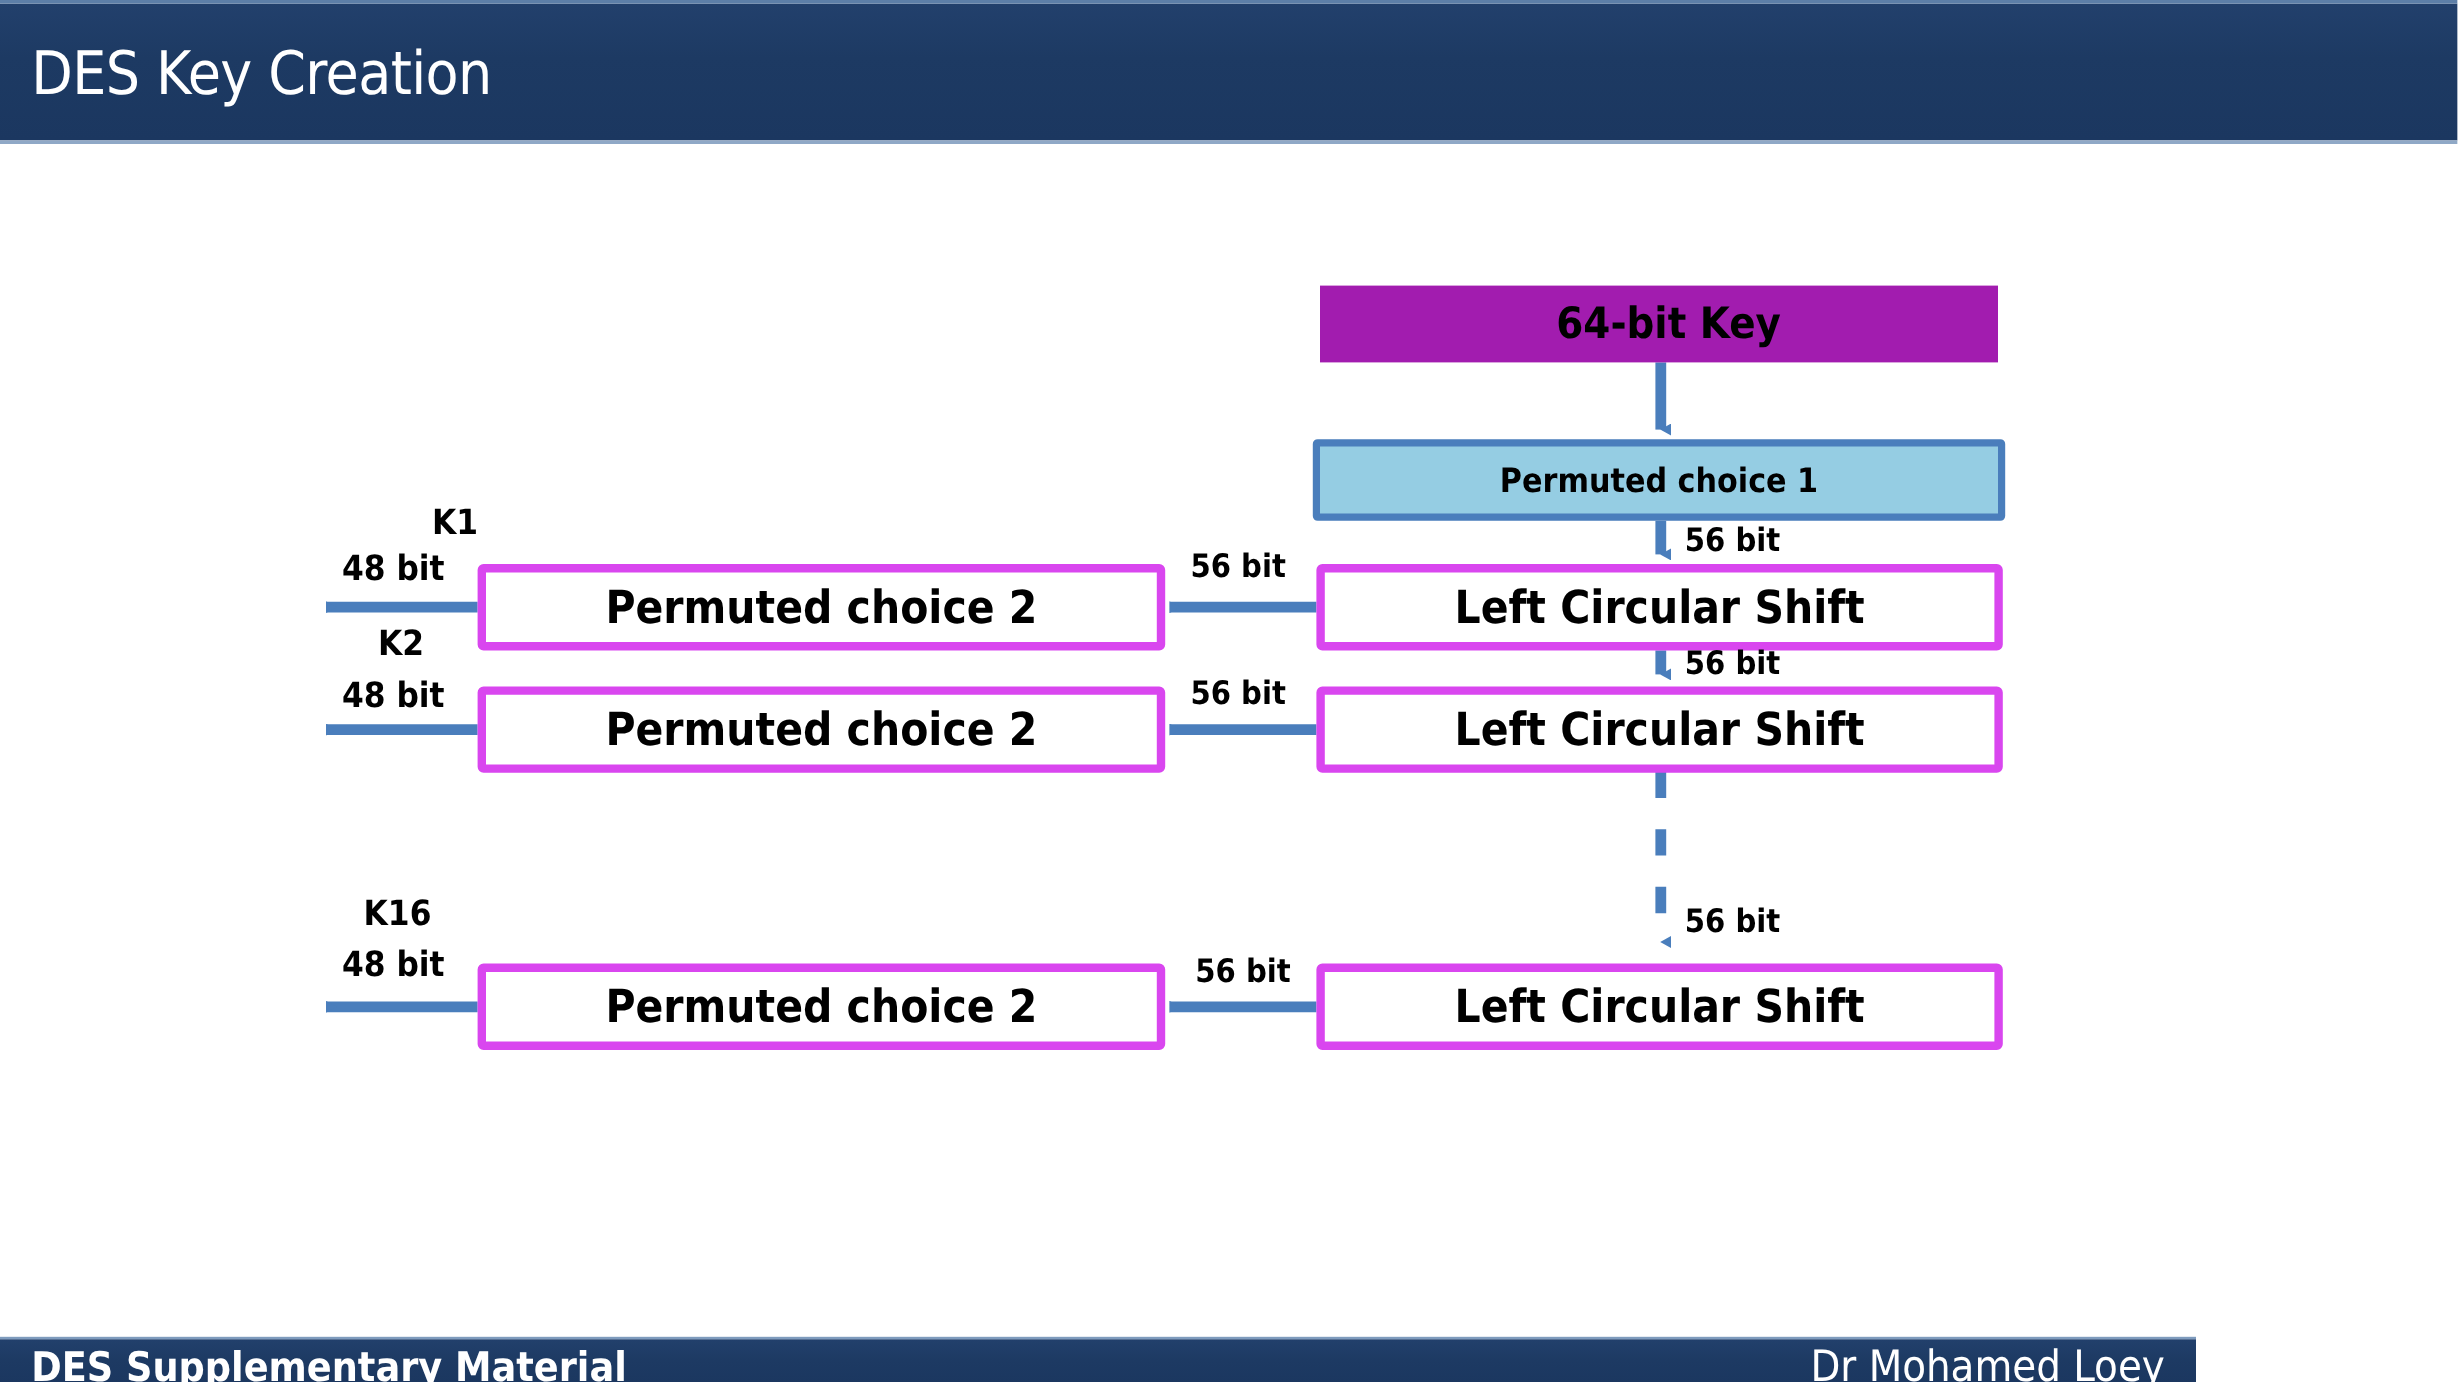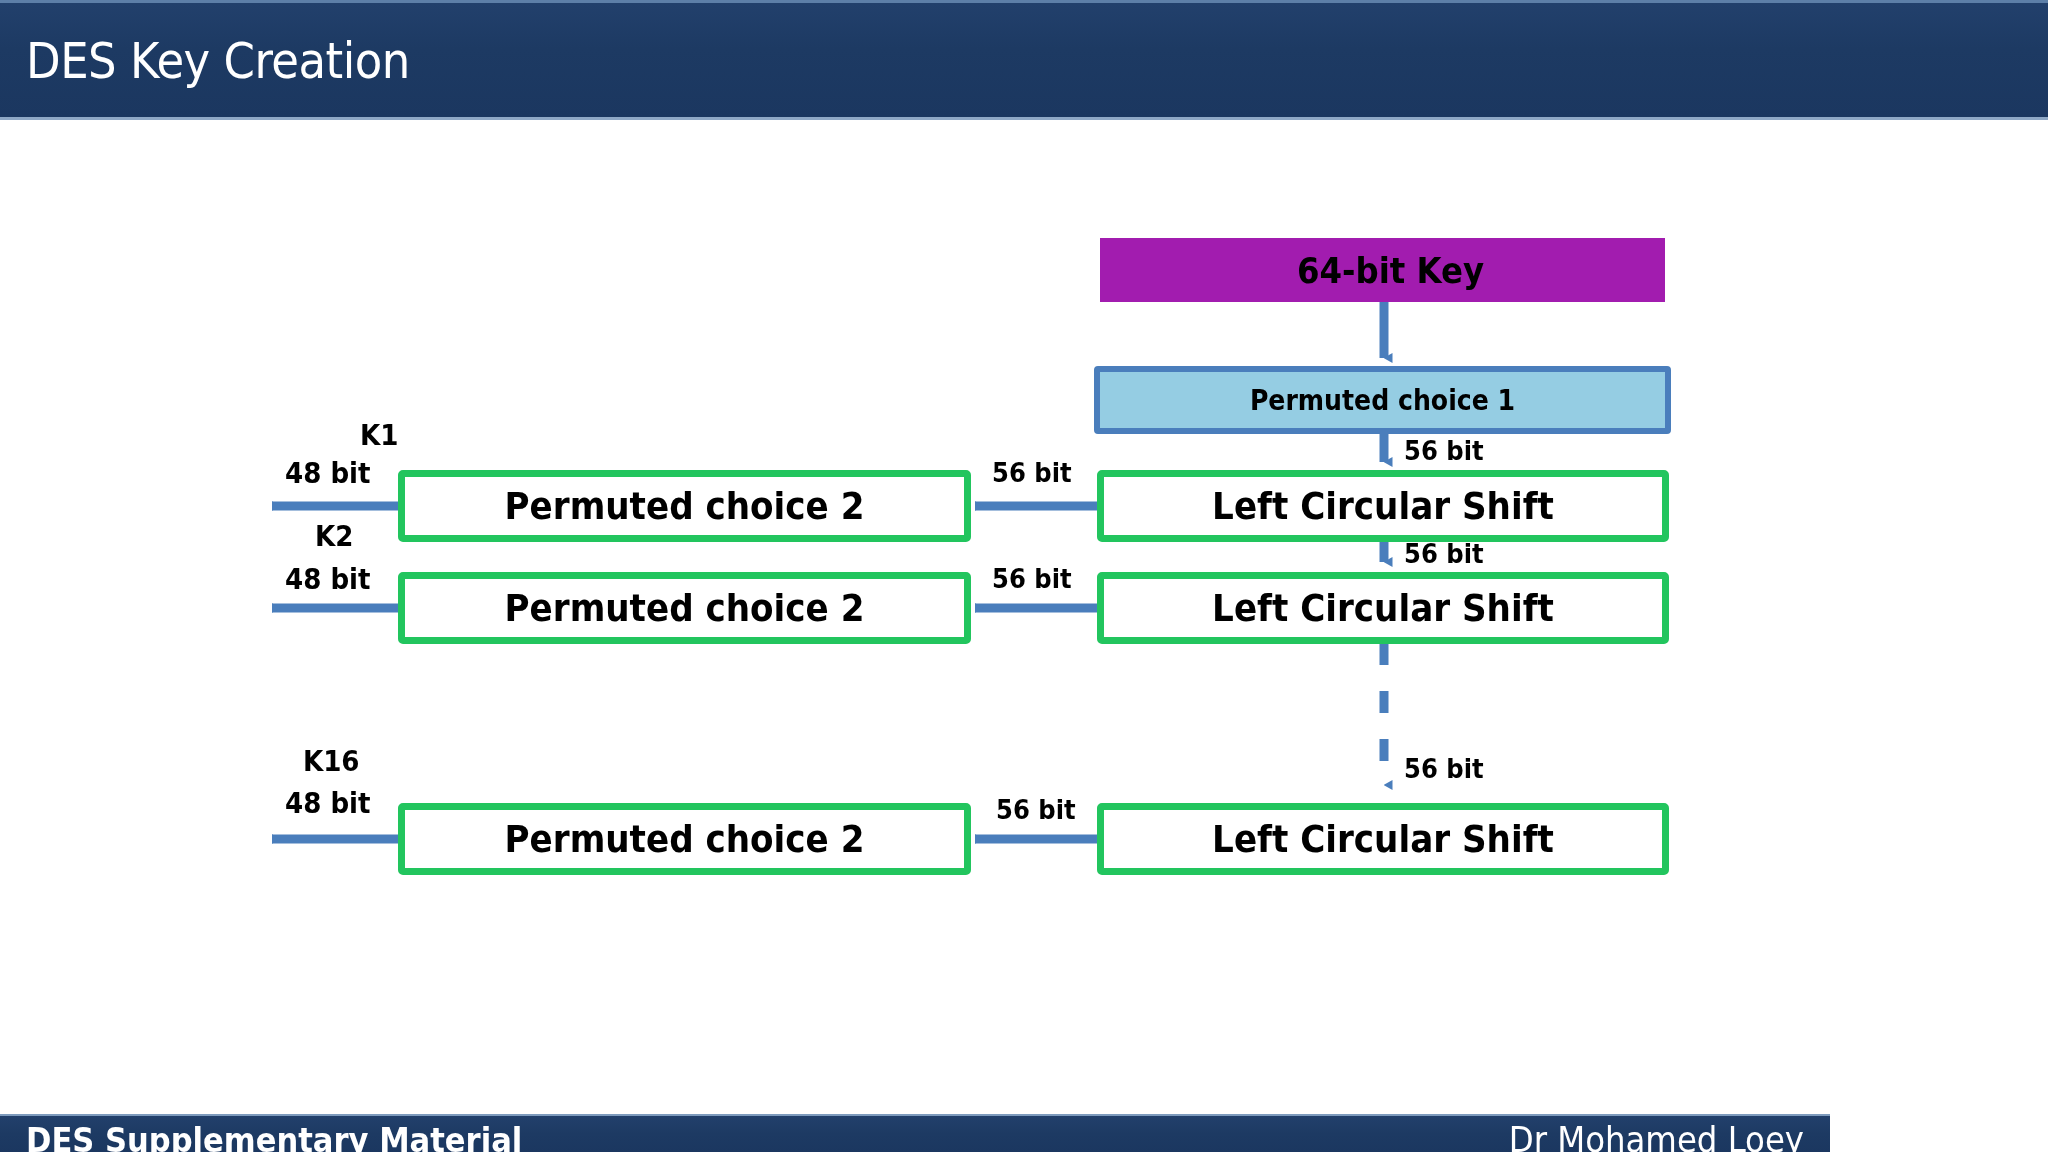--- a/index.html
+++ b/index.html
@@ -111,21 +111,21 @@
   .node-pc1 {
     background: #95cde3;
     border: 6px solid #4a7ebc;
     border-radius: 4px;
     font-size: 28px;
   }
 
   
   .node-box {
     background: #ffffff;
-    border: 7px solid #22c55e;
+    border: 7px solid #d946ef;
     border-radius: 5px;
     font-size: 38px;
   }
 
   
   .label {
     position: absolute;
     color: #000000;
     font-weight: bold;
     font-size: 27px;

